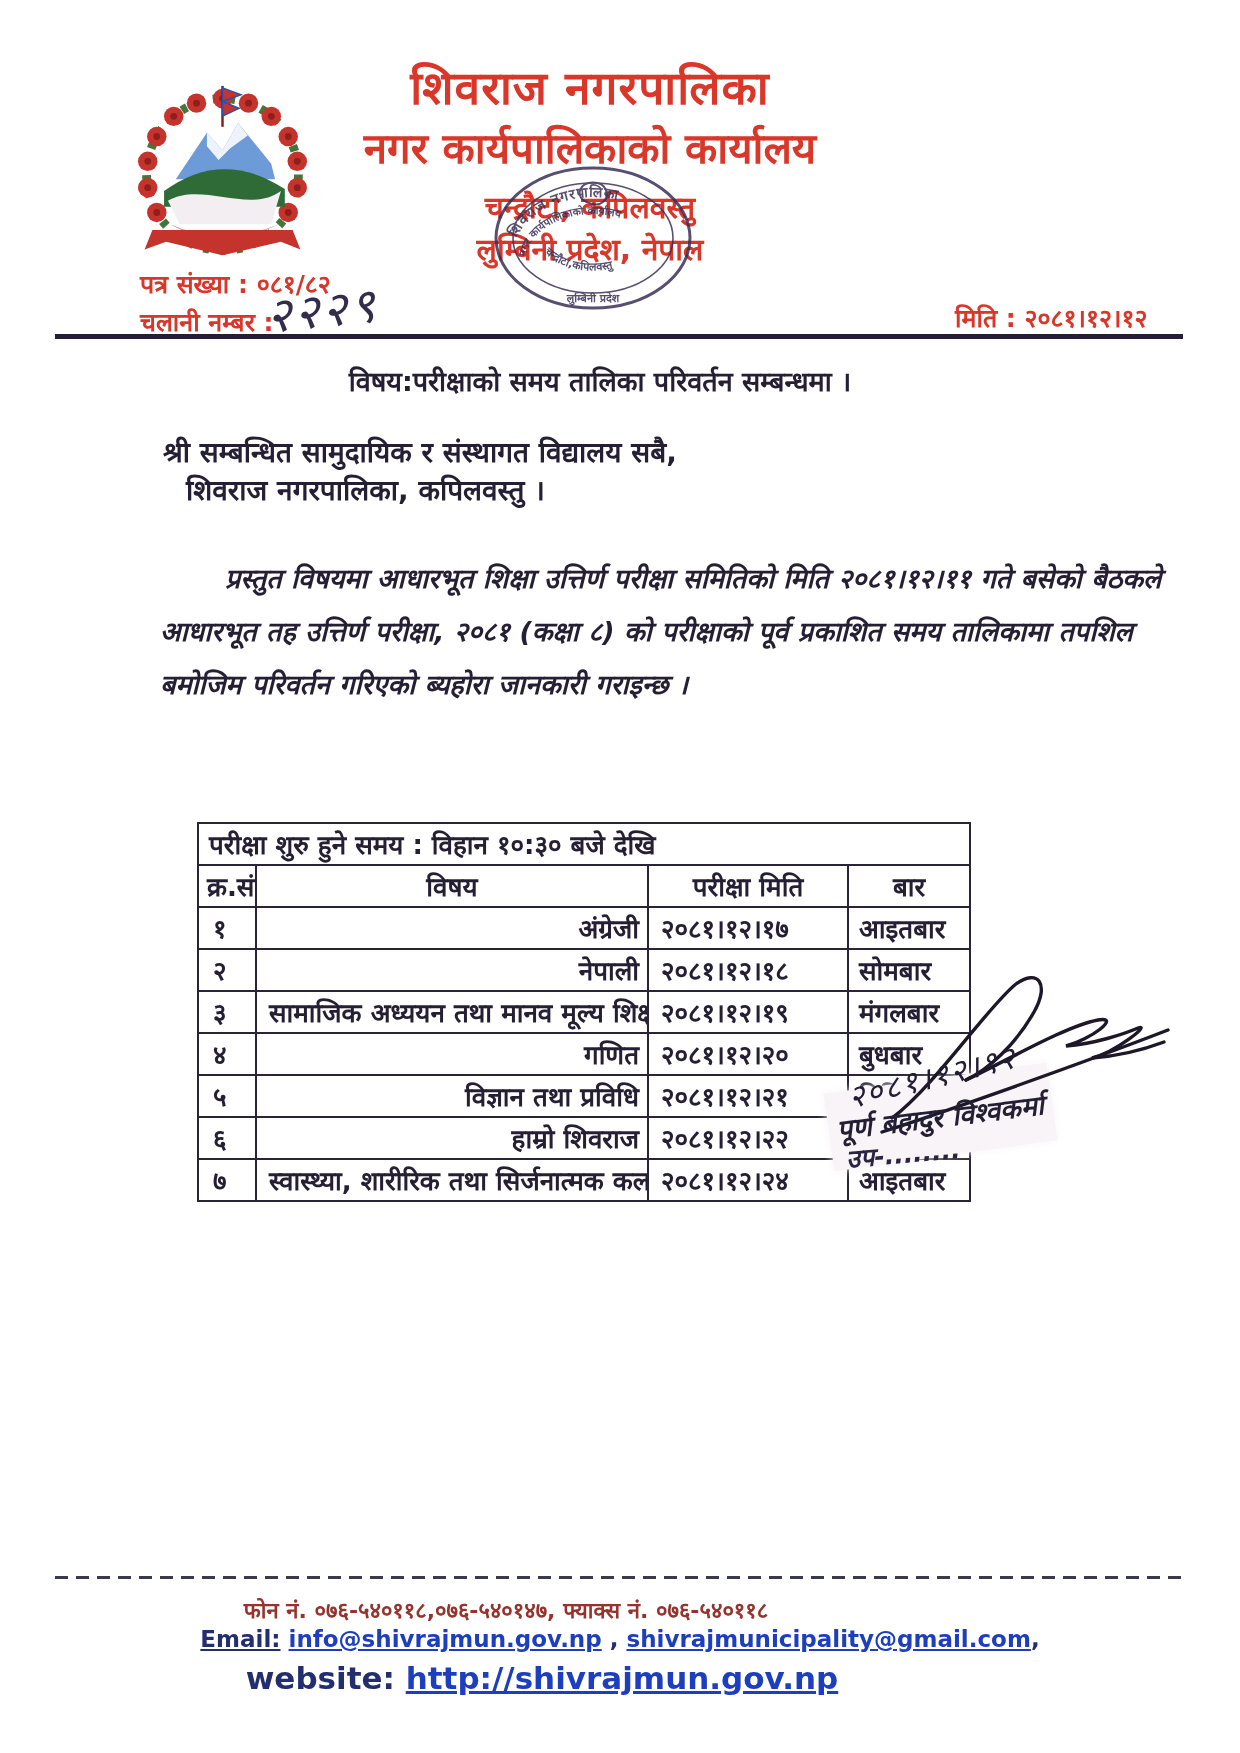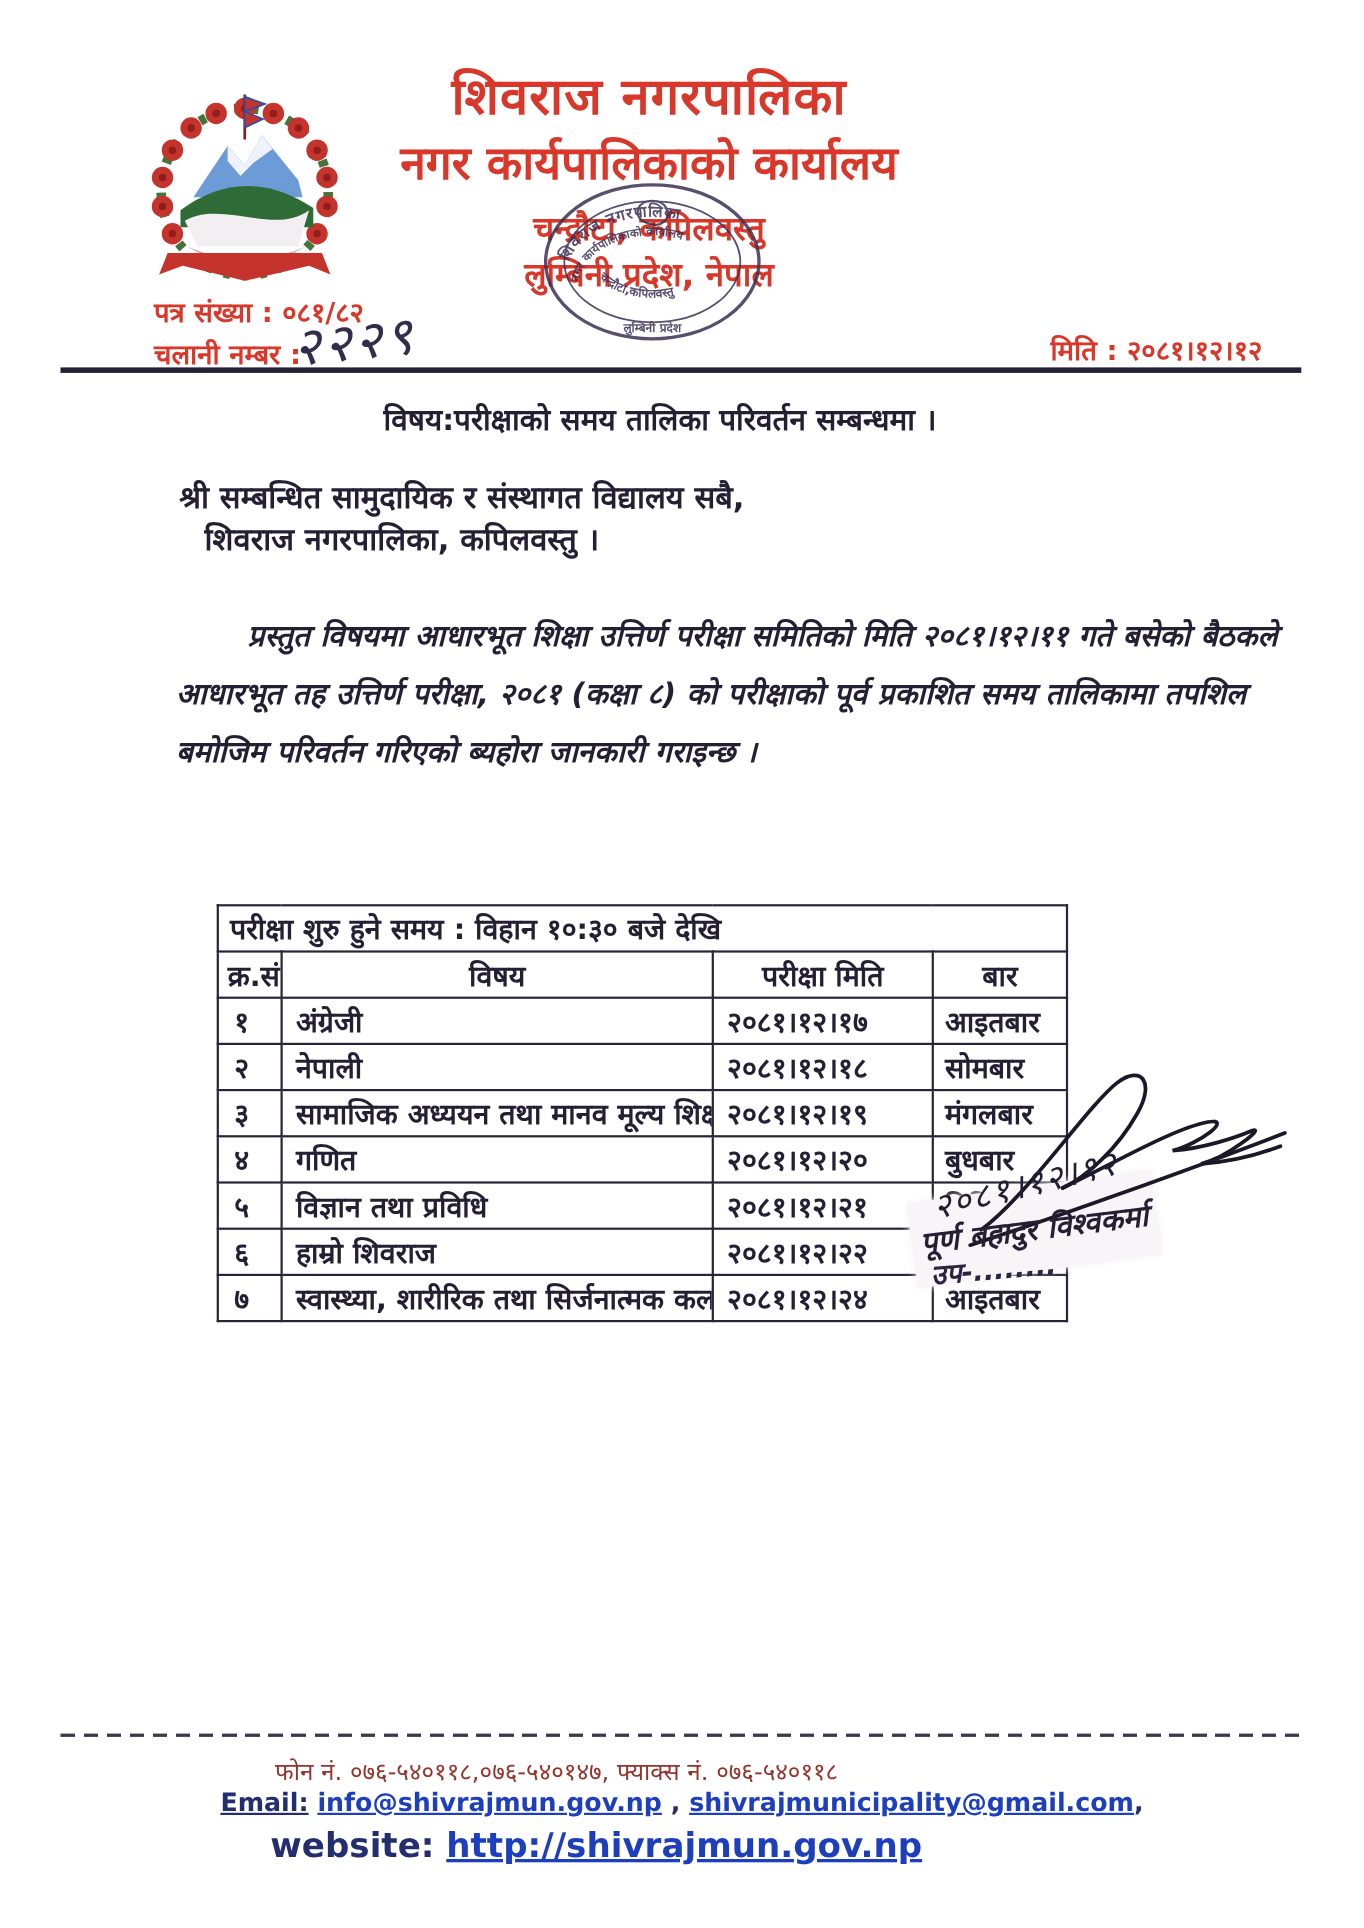--- a/index.html
+++ b/index.html
@@ -37,38 +37,38 @@
   .body-par { top:552px; left:160px; width:865px; font-size:27px; font-weight:bold; }
   .body-par .ln { line-height:53px; white-space:nowrap;font-style:italic; }
   .body-par .ln1 { text-indent:65px; }
 
   .sched { top:795px; left:197px; width:772px; border-collapse:collapse; table-layout:fixed;
            font-size:26px; font-weight:bold; color:#241f33;margin-top:27px; }
   .sched td, .sched th { border:2px solid #2a2439; padding:2px 8px; height:34px; overflow:hidden; white-space:nowrap; }
   .sched .cap td { text-align:left; padding-left:10px; height:36px; }
   .sched th { height:36px; }
   .sched .c0 { text-align:left; padding-left:14px; }
-  .sched .c1 { text-align:left; padding-left:12px; }
+  .sched .c1 { text-align:right; padding-left:12px; }
   .sched .c2 { text-align:left; padding-left:12px; }
   .sched .c3 { text-align:left; padding-left:10px; }
   .sched th.h1, .sched th.h2, .sched th.h3 { text-align:center; }
   .sched th.h0 { text-align:left; padding-left:8px; }
   .sig-patch { top:1078px; left:828px; width:225px; height:78px; background:#f8f4f7;
                transform:rotate(-8deg); box-shadow:0 0 8px #f8f4f7; }
   .sig-svg  { top:968px; left:880px; width:290px; height:170px; }
   .sig-date { top:1055px; left:846px; font-size:31px; font-style:italic; color:#221d34;
               transform:rotate(-14deg); letter-spacing:2px; }
   .sig-name { top:1098px; left:836px; font-size:27px; font-style:italic; color:#241f33;
               transform:rotate(-7deg); font-weight:bold; }
   .sig-title{ top:1136px; left:846px; font-size:25px; font-style:italic; color:#2a2440;
               transform:rotate(-5deg); font-weight:bold; }
 
   .dash-rule { top:1576px; left:55px; width:1128px; height:3px;
                background:repeating-linear-gradient(90deg,#3a3a4e 0 13px,transparent 13px 21px); }
-  .phone-line { top:1594px; left:0; width:1012px; font-size:22px; font-weight:normal; color:#93352e; }
+  .phone-line { top:1594px; left:0; width:1012px; font-size:22px; font-weight:bold; color:#93352e; }
   .email-line { top:1626px; left:0; width:1240px; font-size:23px; color:#232e6e; font-weight:bold; }
   .web-line   { top:1660px; left:0; width:1084px; font-size:31px; color:#232e6e; font-weight:bold; }
   .lnk { color:#1d3fbd; text-decoration:underline; font-weight:bold; }
   .email-label { text-decoration:underline; }
 </style>
 </head>
 <body>
 
 <div class="page">
 

